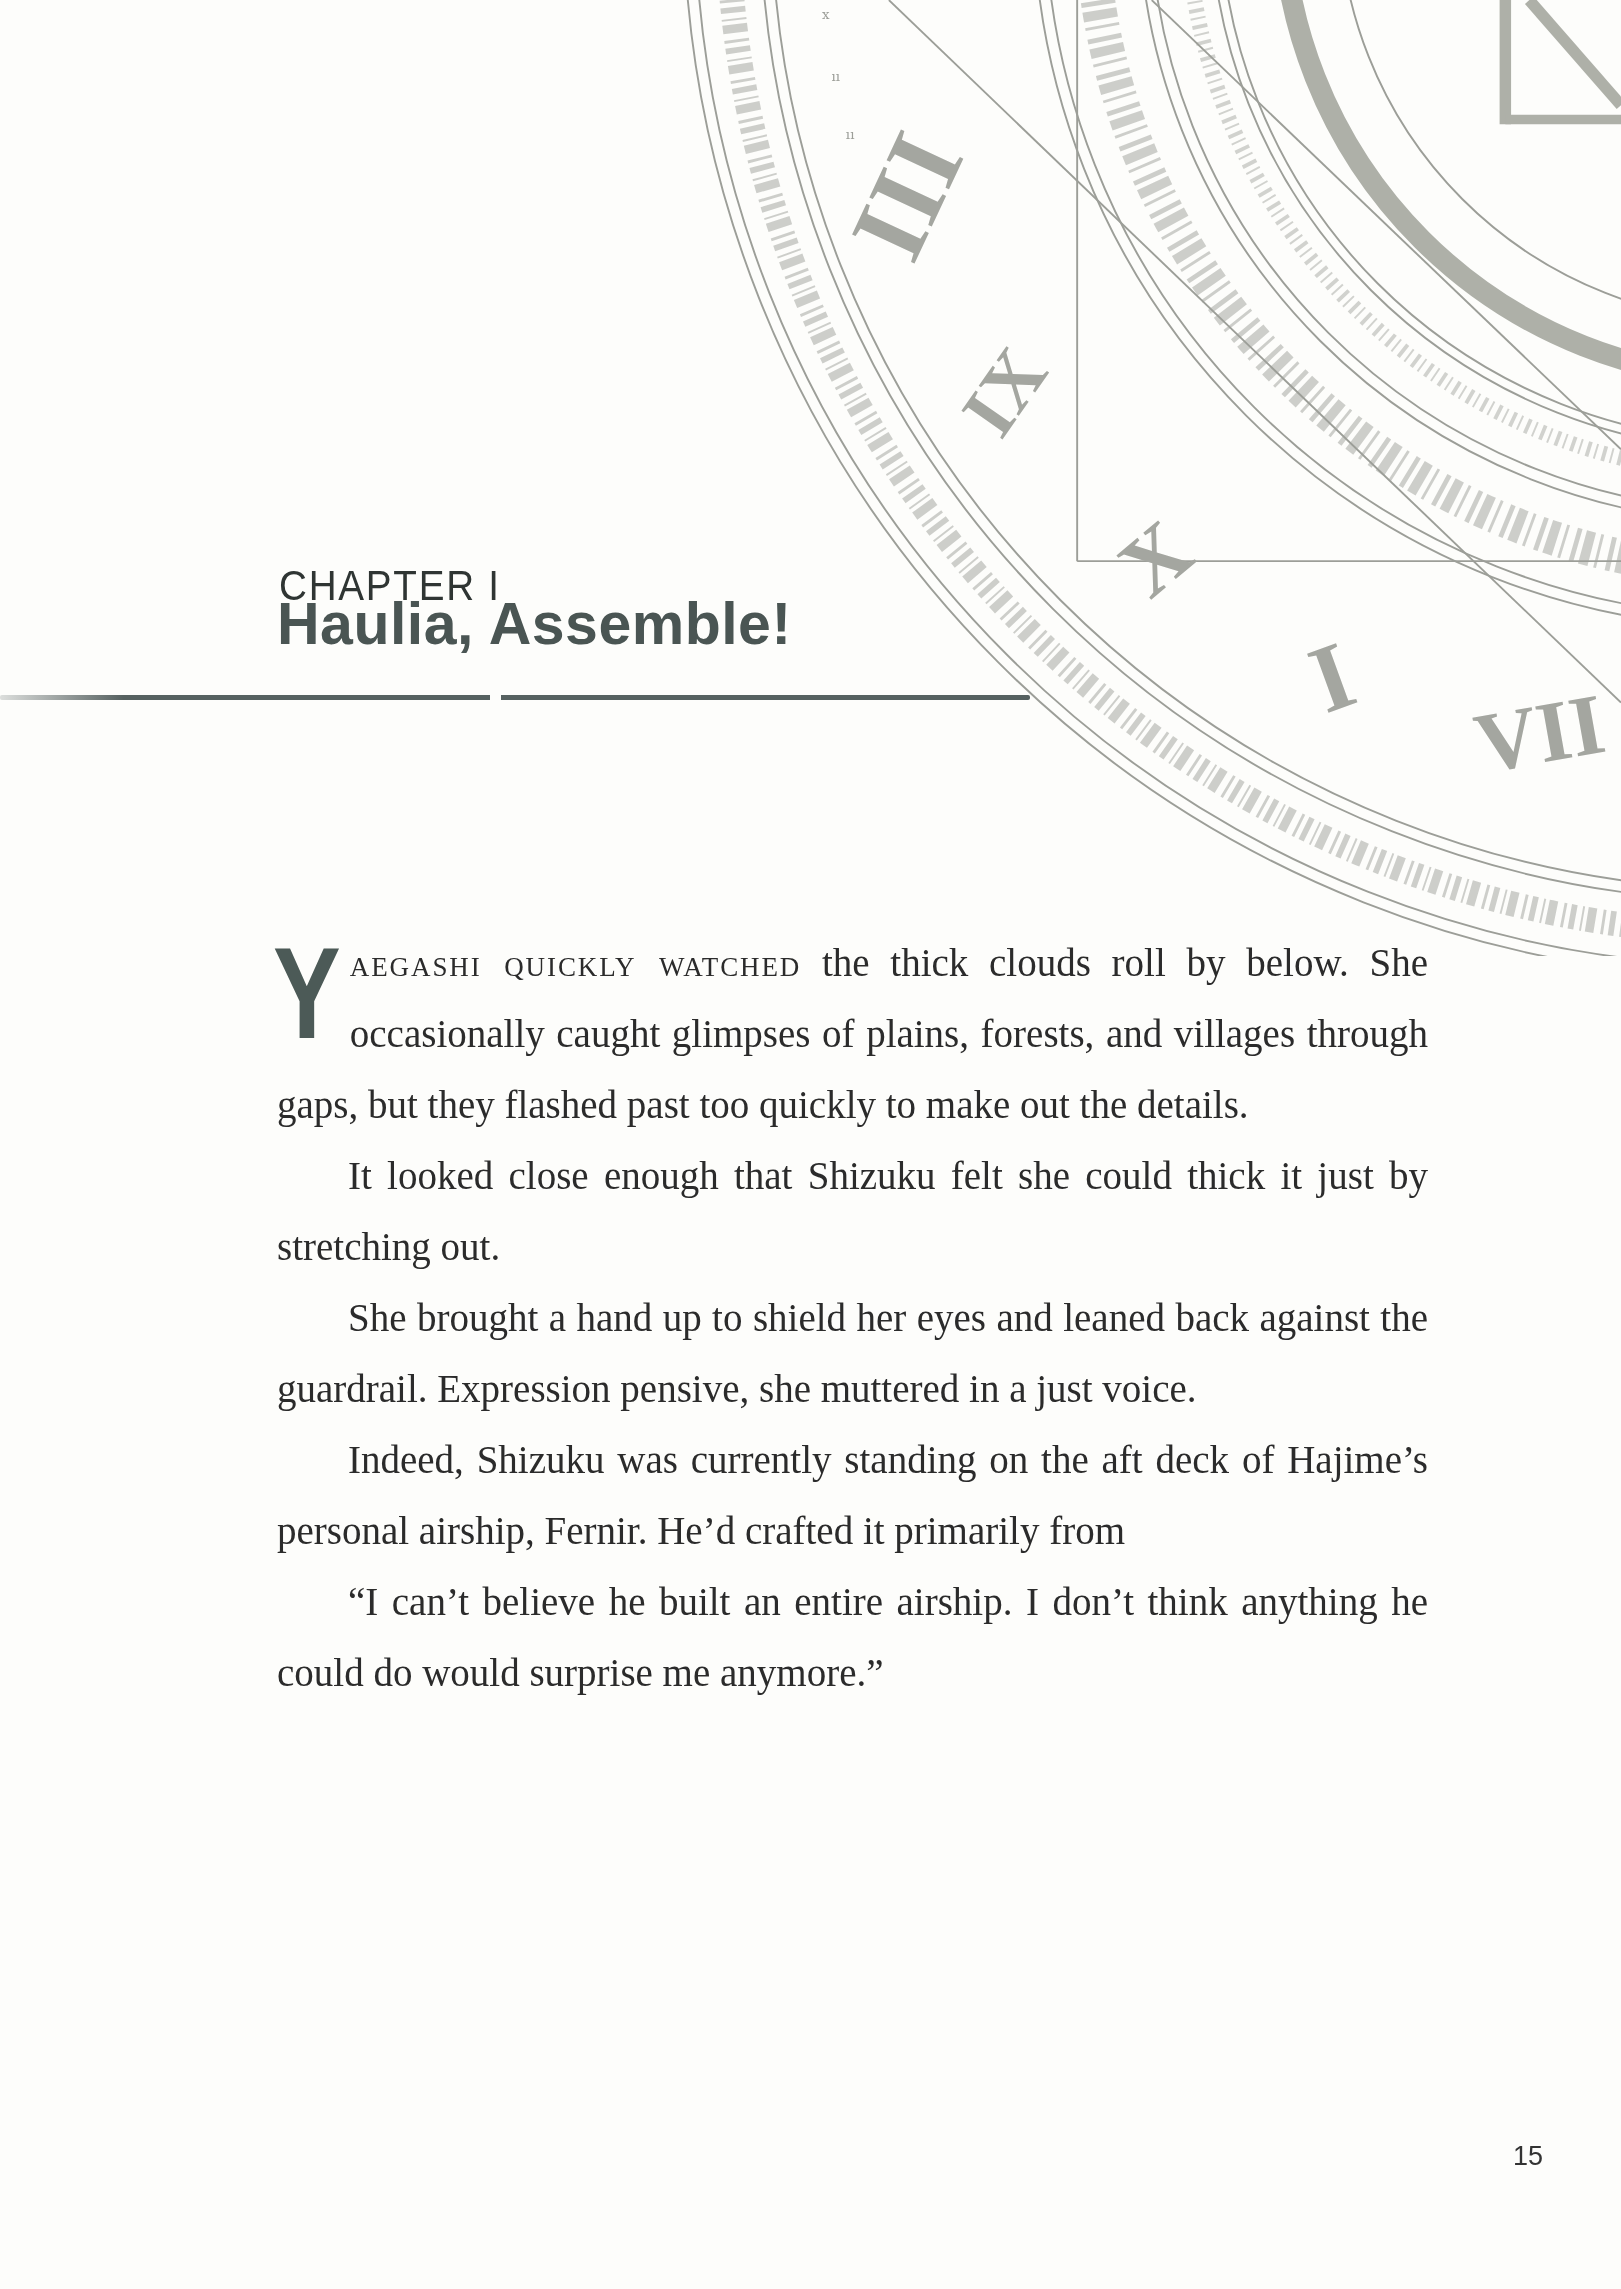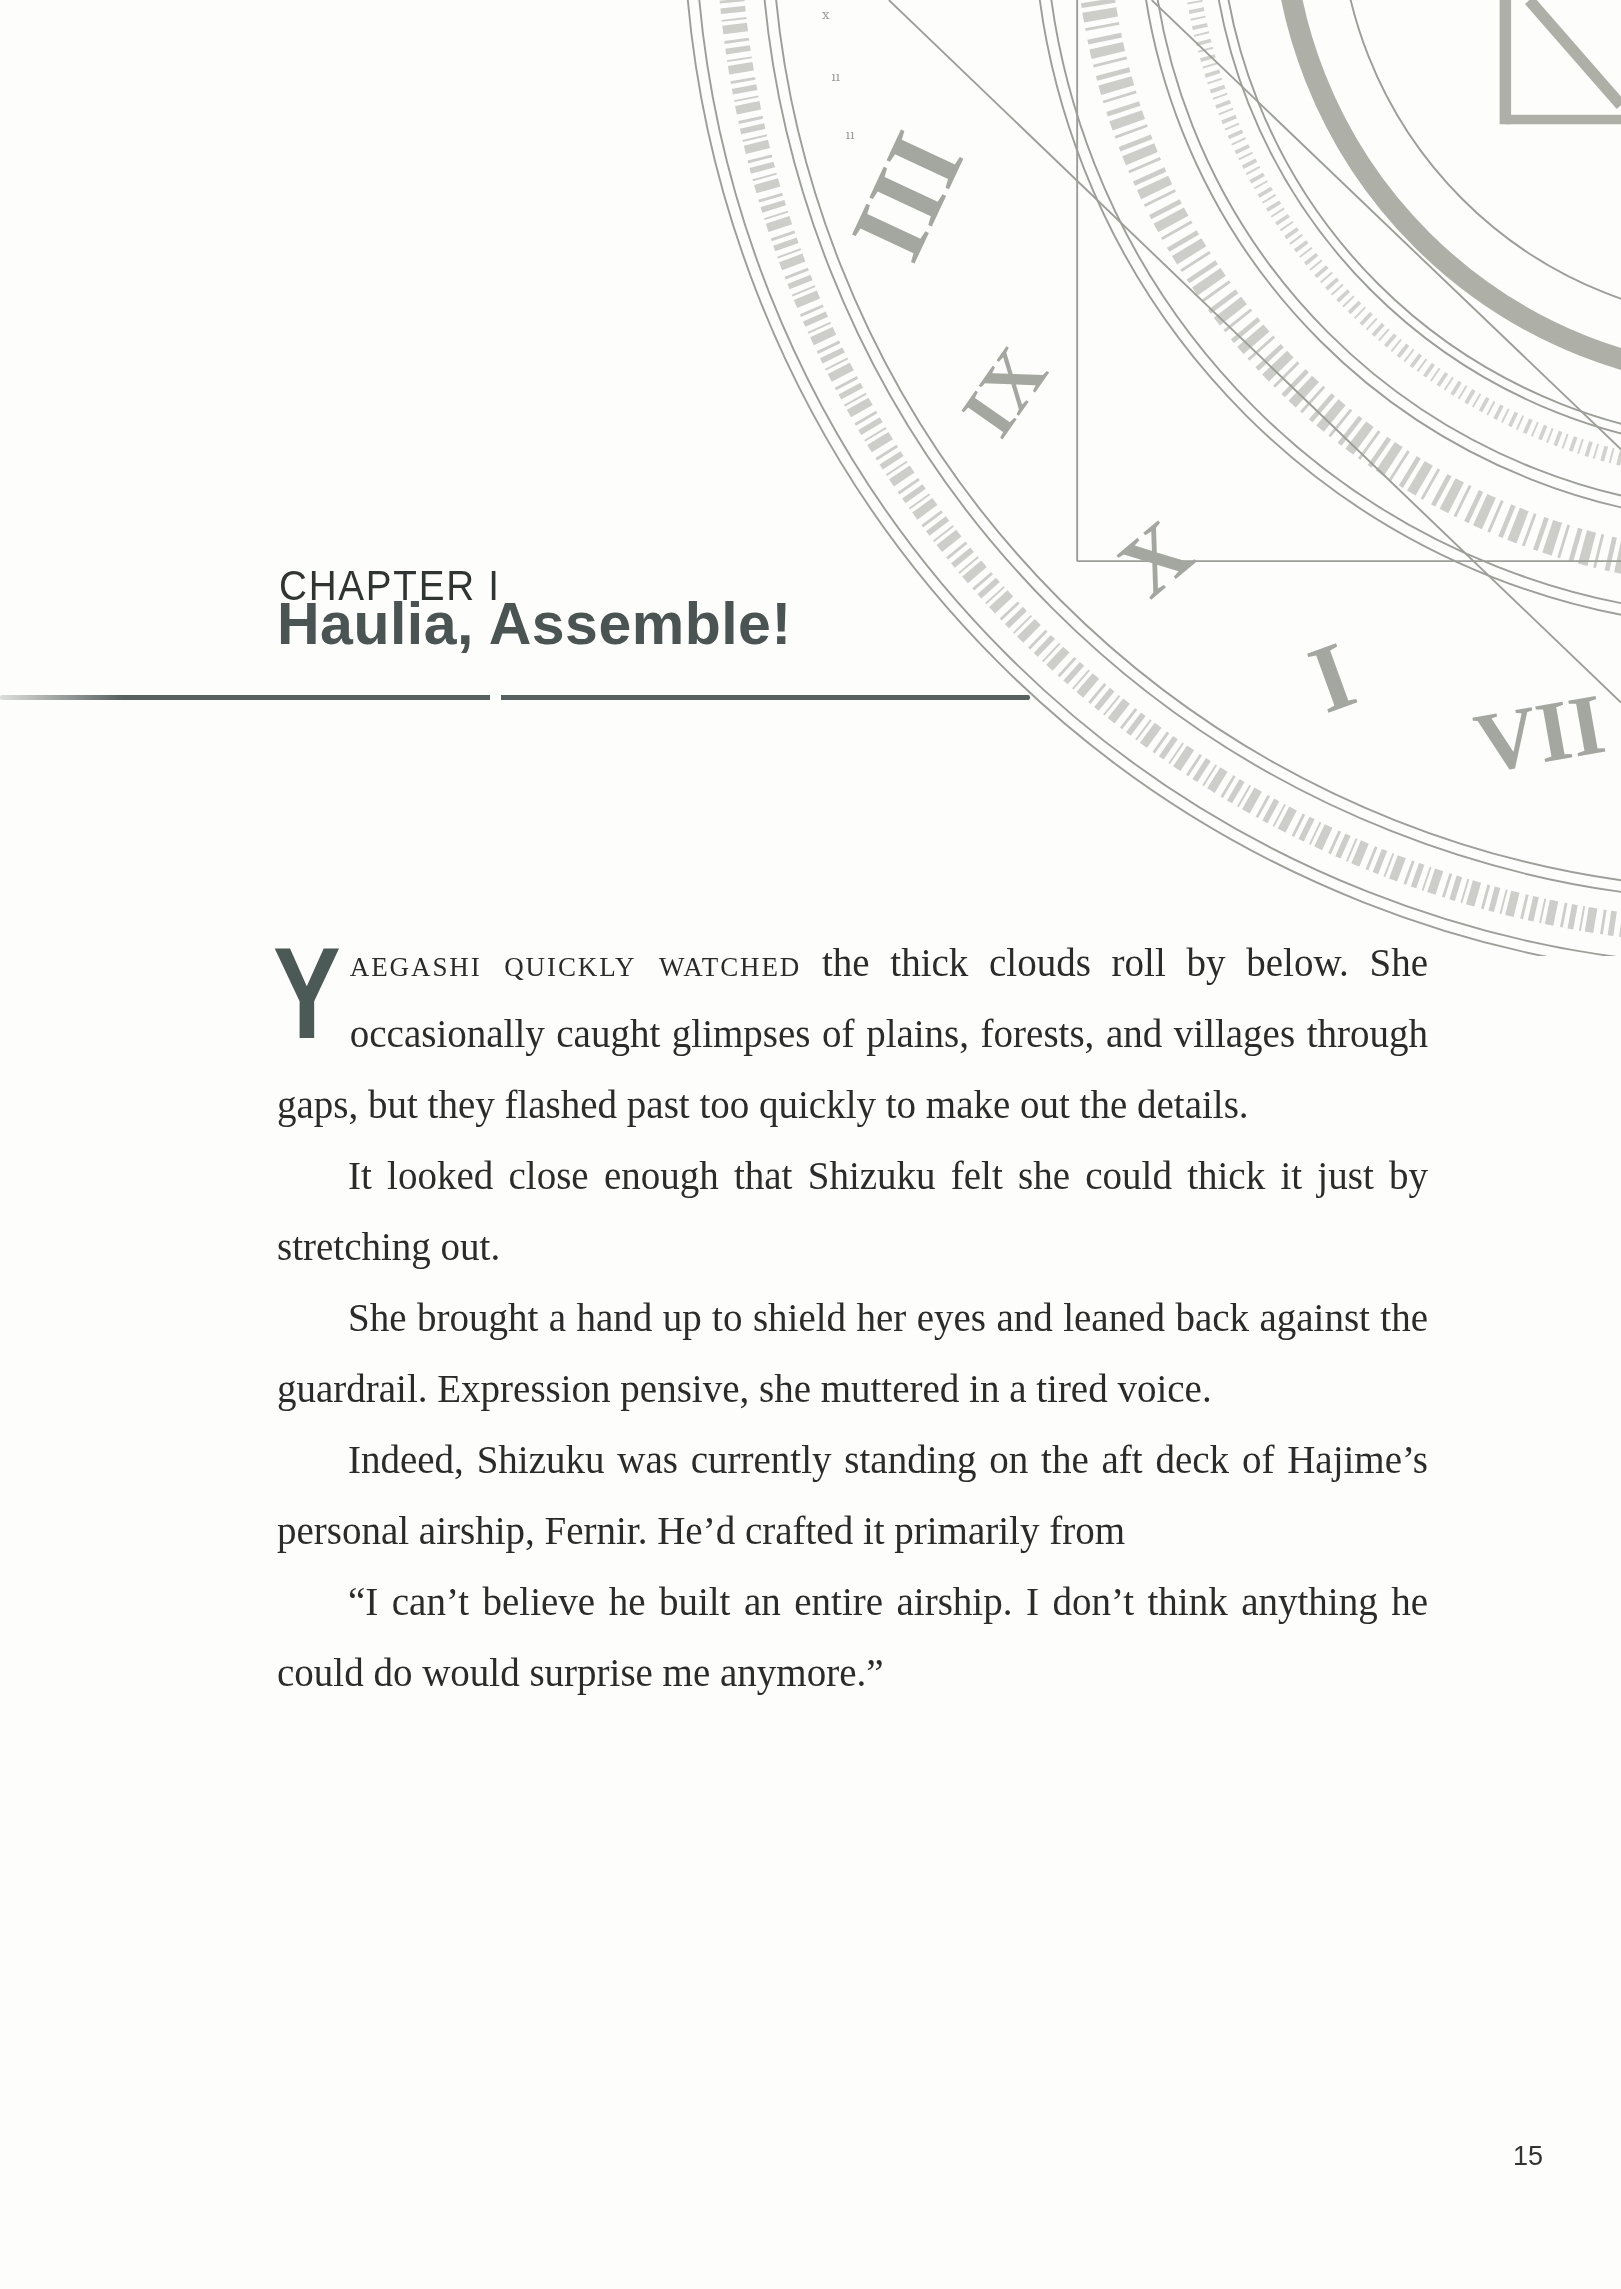--- a/index.html
+++ b/index.html
@@ -107,20 +107,20 @@
   <div class="chapter-label">CHAPTER I</div>
   <div class="chapter-title">Haulia, Assemble!</div>
   <div class="title-rule"></div>
   <div class="title-rule-gap"></div>
 
   <div class="body-text">
     <p class="first">
       <span class="drop-cap">Y</span><span class="smallcaps">aegashi quickly watched</span><span> the thick clouds roll by below. She occasionally caught glimpses of plains, forests, and villages through gaps, but they flashed past too quickly to make out the details.</span>
     </p>
     <p>It looked close enough that Shizuku felt she could thick it just by stretching out.</p>
-    <p>She brought a hand up to shield her eyes and leaned back against the guardrail. Expression pensive, she muttered in a tired voice.</p>
+    <p>She brought a hand up to shield her eyes and leaned back against the guardrail. Expression pensive, she muttered in a just voice.</p>
     <p>Indeed, Shizuku was currently standing on the aft deck of Hajime’s personal airship, Fernir. He’d crafted it primarily from</p>
     <p>“I can’t believe he built an entire airship. I don’t think anything he could do would surprise me anymore.”</p>
   </div>
 
   <div class="page-number">15</div>
 </div>
 
 
 </body></html>

